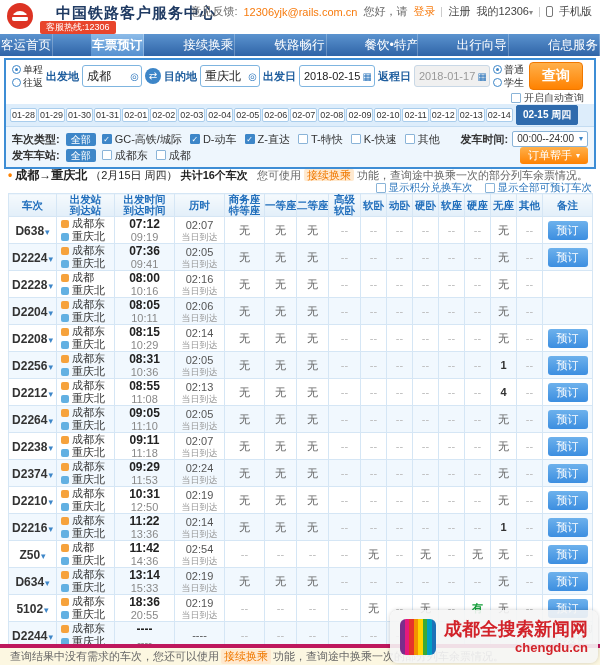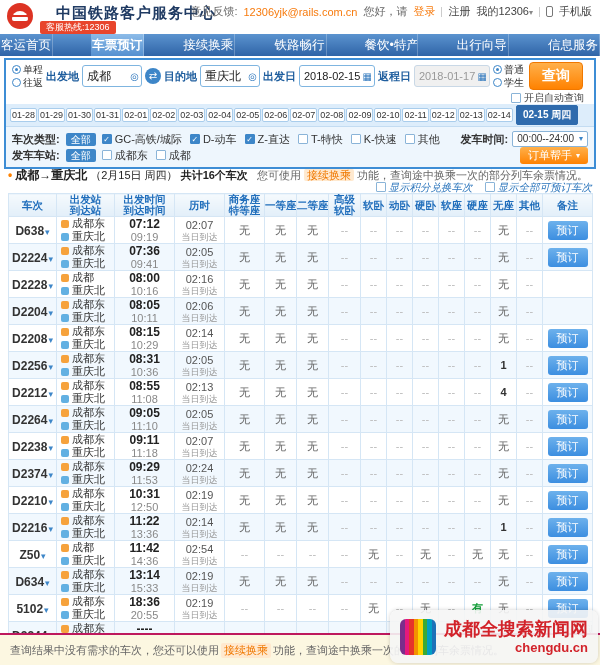--- a/index.html
+++ b/index.html
@@ -77,21 +77,21 @@
   .order-helper .blue-caret { color:#fff; }
   
   .result-bar { height:24px; padding:0 8px; display:flex; flex-direction:column; justify-content:center; }
   .rb-line1 { display:flex; align-items:center; gap:3px; font-size:11px; color:#666; line-height:12px; white-space:nowrap; overflow:hidden; }
   .rb-bullet { color:#ff8201; font-size:12px; font-weight:bold; }
   .rb-route { font-weight:bold; color:#222; font-size:12px; }
   .rb-date,.rb-count { color:#222; font-size:11px; }
   .rb-count { font-weight:bold; margin-right:6px; }
   .tip-link { color:#f07800; background:#ffe9cf; padding:0 3px; border-radius:2px; cursor:pointer; text-decoration:none; }
   .rb-line2 { display:flex; justify-content:flex-end; gap:12px; font-size:10.5px; color:#2e77bd; line-height:12px; }
-  .toggle { display:flex; align-items:center; gap:3px; cursor:pointer;font-style:italic; }
+  .toggle { display:flex; align-items:flex-end; gap:3px; cursor:pointer; }
   
   .trains { margin:0 8px; border-collapse:collapse; table-layout:fixed; width:584px; }
   .trains th,.trains td { border:1px solid #d5e6f5; text-align:center; padding:0; overflow:hidden; white-space:nowrap; }
   .trains thead th { height:21px; background:linear-gradient(#f5fafd,#e2eff9); color:#1f6dbb; font-size:10.5px; font-weight:bold; }
   .trains thead th div { line-height:11px; }
   .trains tbody tr { height:27px; background:#fff; }
   .trains tbody tr.alt { background:#f1f8fe; }
   .t-no { font-size:12px; color:#333; font-weight:bold; }
   .t-caret { color:#3d86c8; font-size:9px; cursor:pointer; margin-left:1px; }
   .st-line { line-height:13px; font-size:11px; color:#333; display:flex; align-items:center; padding-left:4px; gap:3px; }
@@ -102,21 +102,21 @@
   .dur { font-size:11px; color:#555; line-height:14px; }
   .day { font-size:9px; color:#999; line-height:11px; }
   .s-none { font-size:11px; color:#666; }
   .s-dash { font-size:11px; color:#bbb; }
   .s-avail { font-size:11px; color:#17a03c; font-weight:bold; }
   .s-count { font-size:11px; color:#333; font-weight:bold; }
   .book-btn { display:inline-block; width:40px; line-height:19px; background:linear-gradient(#6db1ec,#3c8ee0);
               border-radius:3px; color:#fff; font-size:11px; cursor:pointer; }
   .note { font-size:9px; color:#999; line-height:11px; }
   
-  .bottom-bar { position:absolute; left:0; right:0; bottom:0; height:32px; background:#fcf7e1; border-top:2px solid #be185d;
+  .bottom-bar { position:absolute; left:0; right:0; bottom:0; height:21px; background:#fcf7e1; border-top:4px solid #be185d;
                 display:flex; align-items:center; padding-left:10px; font-size:11px; color:#666; gap:2px;
                 white-space:nowrap; overflow:hidden; }
   
   .watermark { position:absolute; right:2px; bottom:2px; z-index:9; background:rgba(245,245,245,.9); border-radius:8px;
                padding:8px 10px; display:flex; align-items:center; gap:8px; box-shadow:0 0 4px rgba(0,0,0,.18); }
   .wm-logo { width:36px; height:36px; border-radius:6px; overflow:hidden; display:flex; flex:none; }
   .wm-logo i { flex:1; }
   .wm-logo i:nth-child(1){background:#7b2d8b;} .wm-logo i:nth-child(2){background:#e5197d;}
   .wm-logo i:nth-child(3){background:#e6332a;} .wm-logo i:nth-child(4){background:#f39200;}
   .wm-logo i:nth-child(5){background:#ffd500;} .wm-logo i:nth-child(6){background:#3aaa35;}

